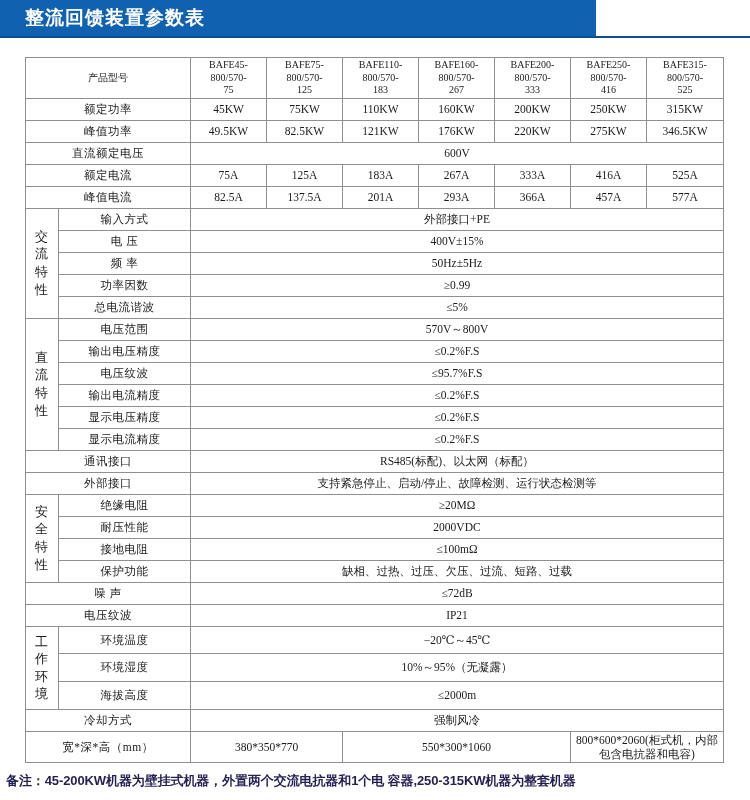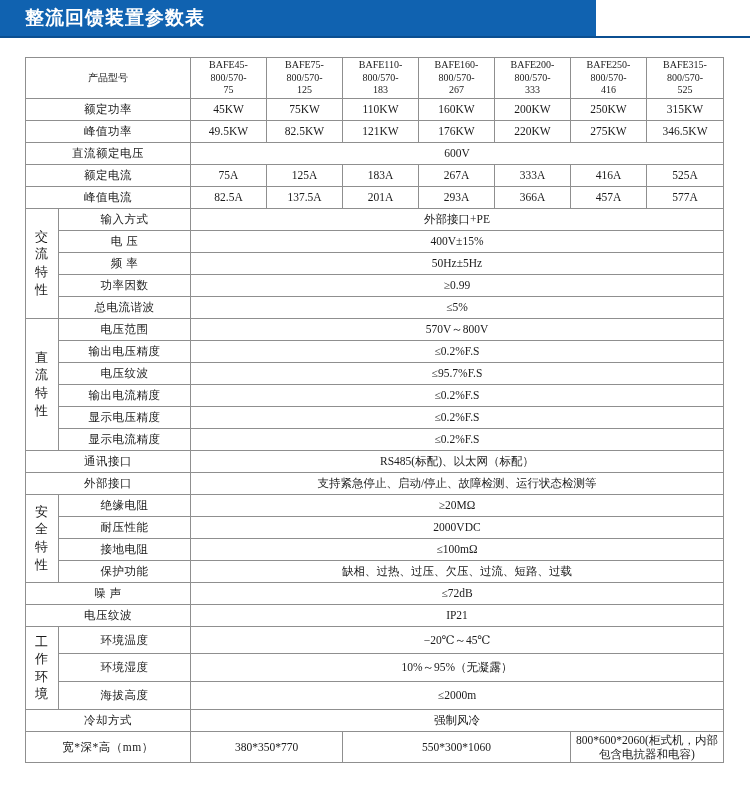--- a/index.html
+++ b/index.html
@@ -355,14 +355,15 @@
           <td class="dimlbl" colspan="2">宽*深*高（mm）</td>
           <td class="dim" colspan="2">380*350*770</td>
           <td class="dim" colspan="3">550*300*1060</td>
           <td class="dim" colspan="2">800*600*2060(柜式机，内部包含电抗器和电容)</td>
         </tr>
 
       </tbody>
     </table>
   </div>
 
+  <div class="note">备注：45-200KW机器为壁挂式机器，外置两个交流电抗器和1个电 容器,250-315KW机器为整套机器</div>
 
 </div>
 
 </body></html>

